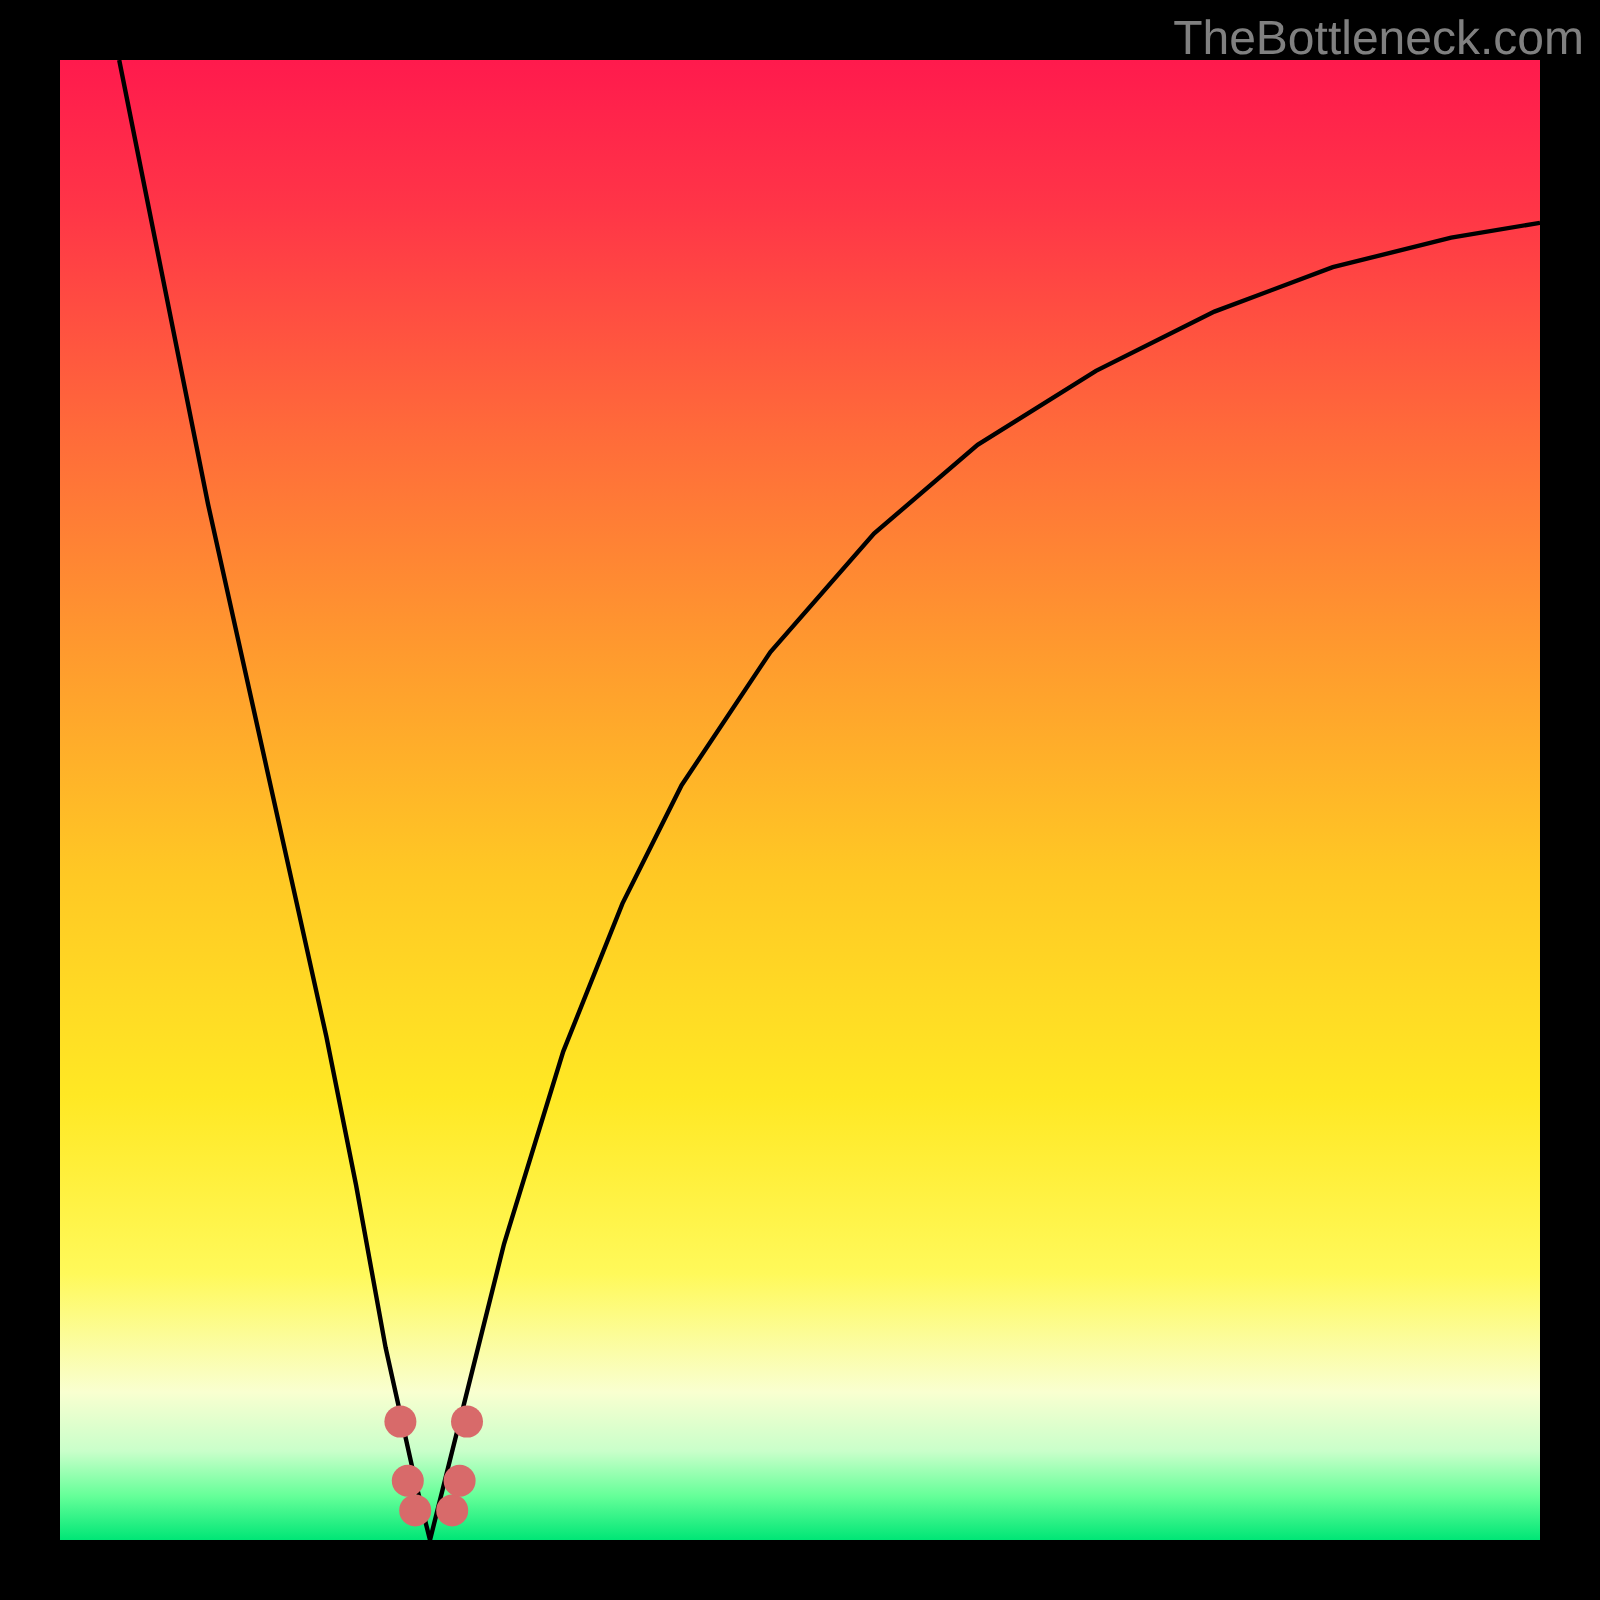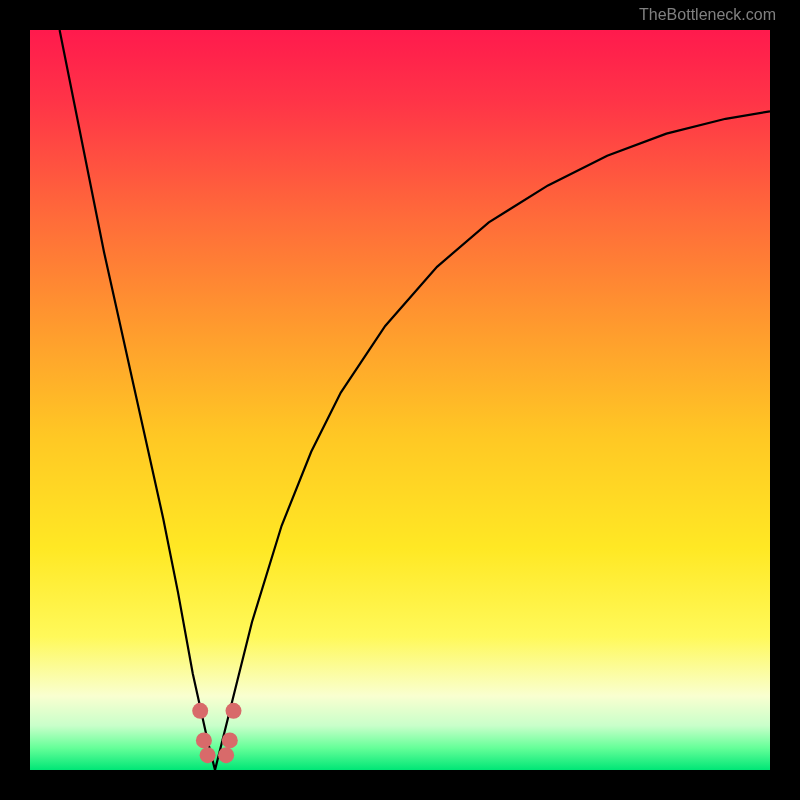--- a/index.html
+++ b/index.html
@@ -20,23 +20,23 @@
   }
   .gradient-bg {
     position: absolute;
     left: 0; top: 0;
     width: 100%;
     height: 100%;
   }
   .attribution {
     position: absolute;
     top: 6px;
-    right: 24px;
+    right: 8px;
     font-family: Arial, Helvetica, sans-serif;
-    font-size: 16px;
+    font-size: 24px;
     color: #808080;
     font-weight: 400;
     letter-spacing: 0px;
   }
   svg.curve {
     position: absolute;
     left: 0; top: 0;
     width: 100%;
     height: 100%;
   }

